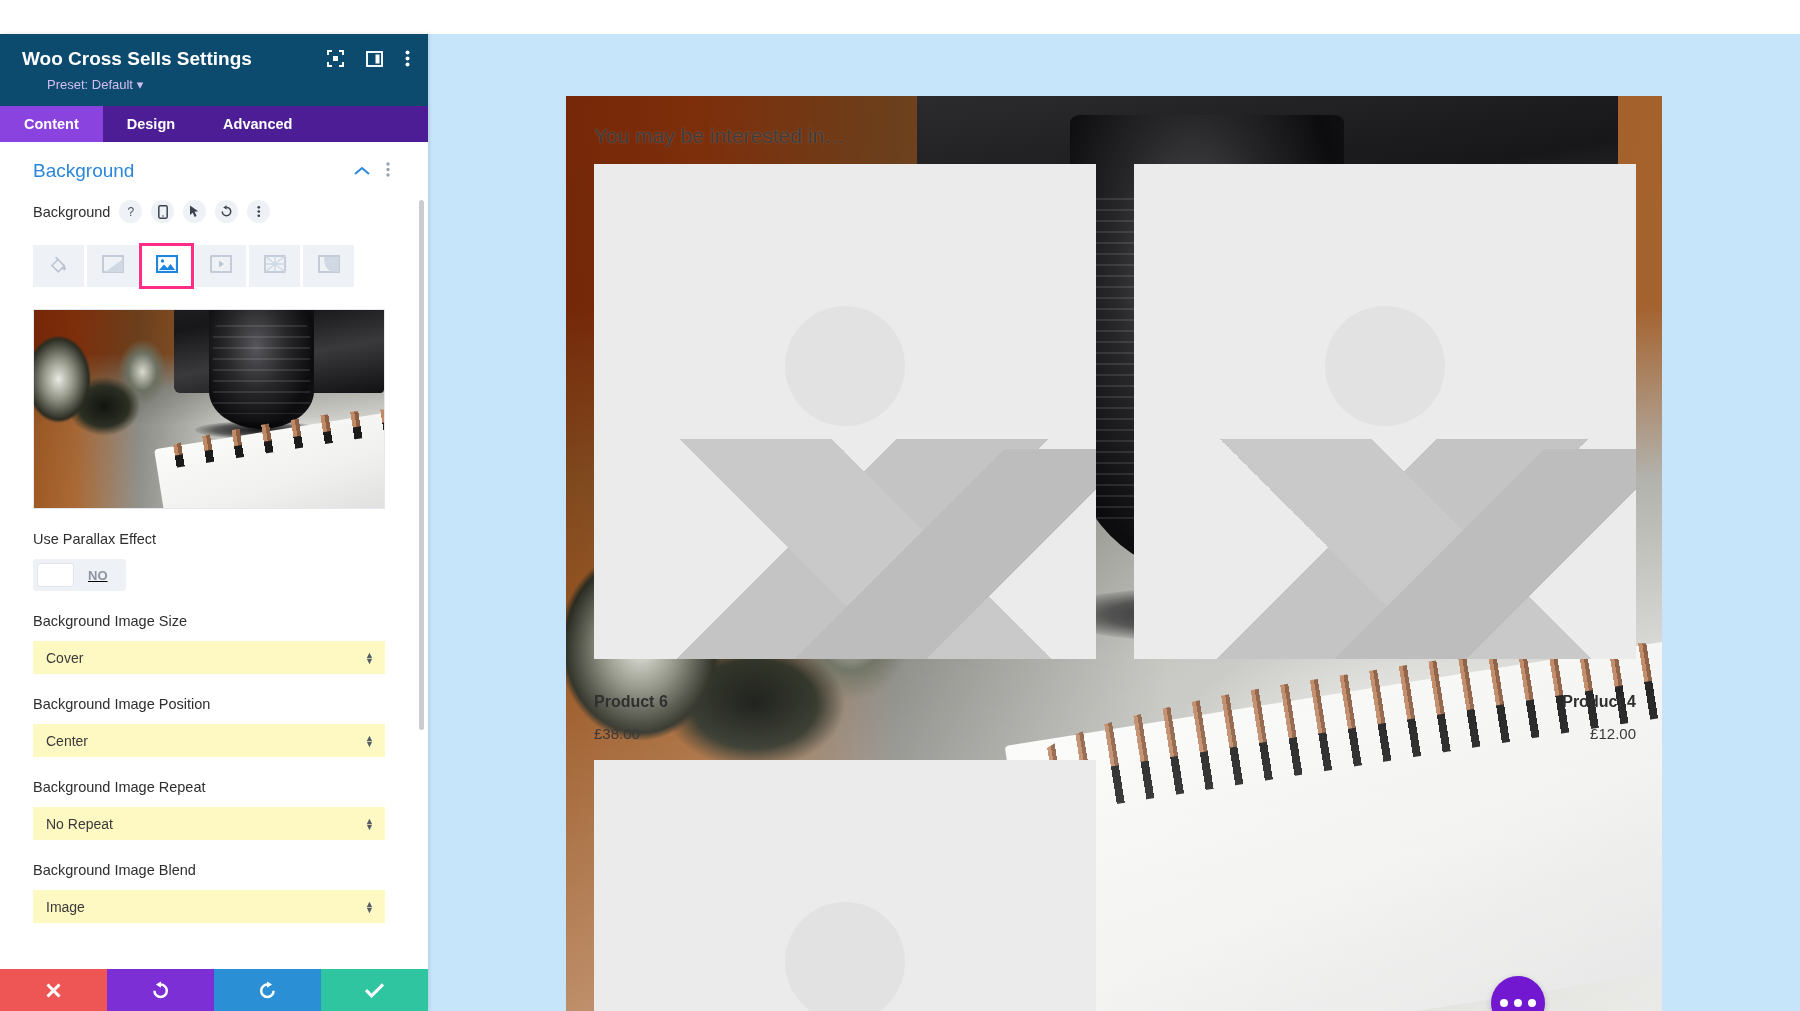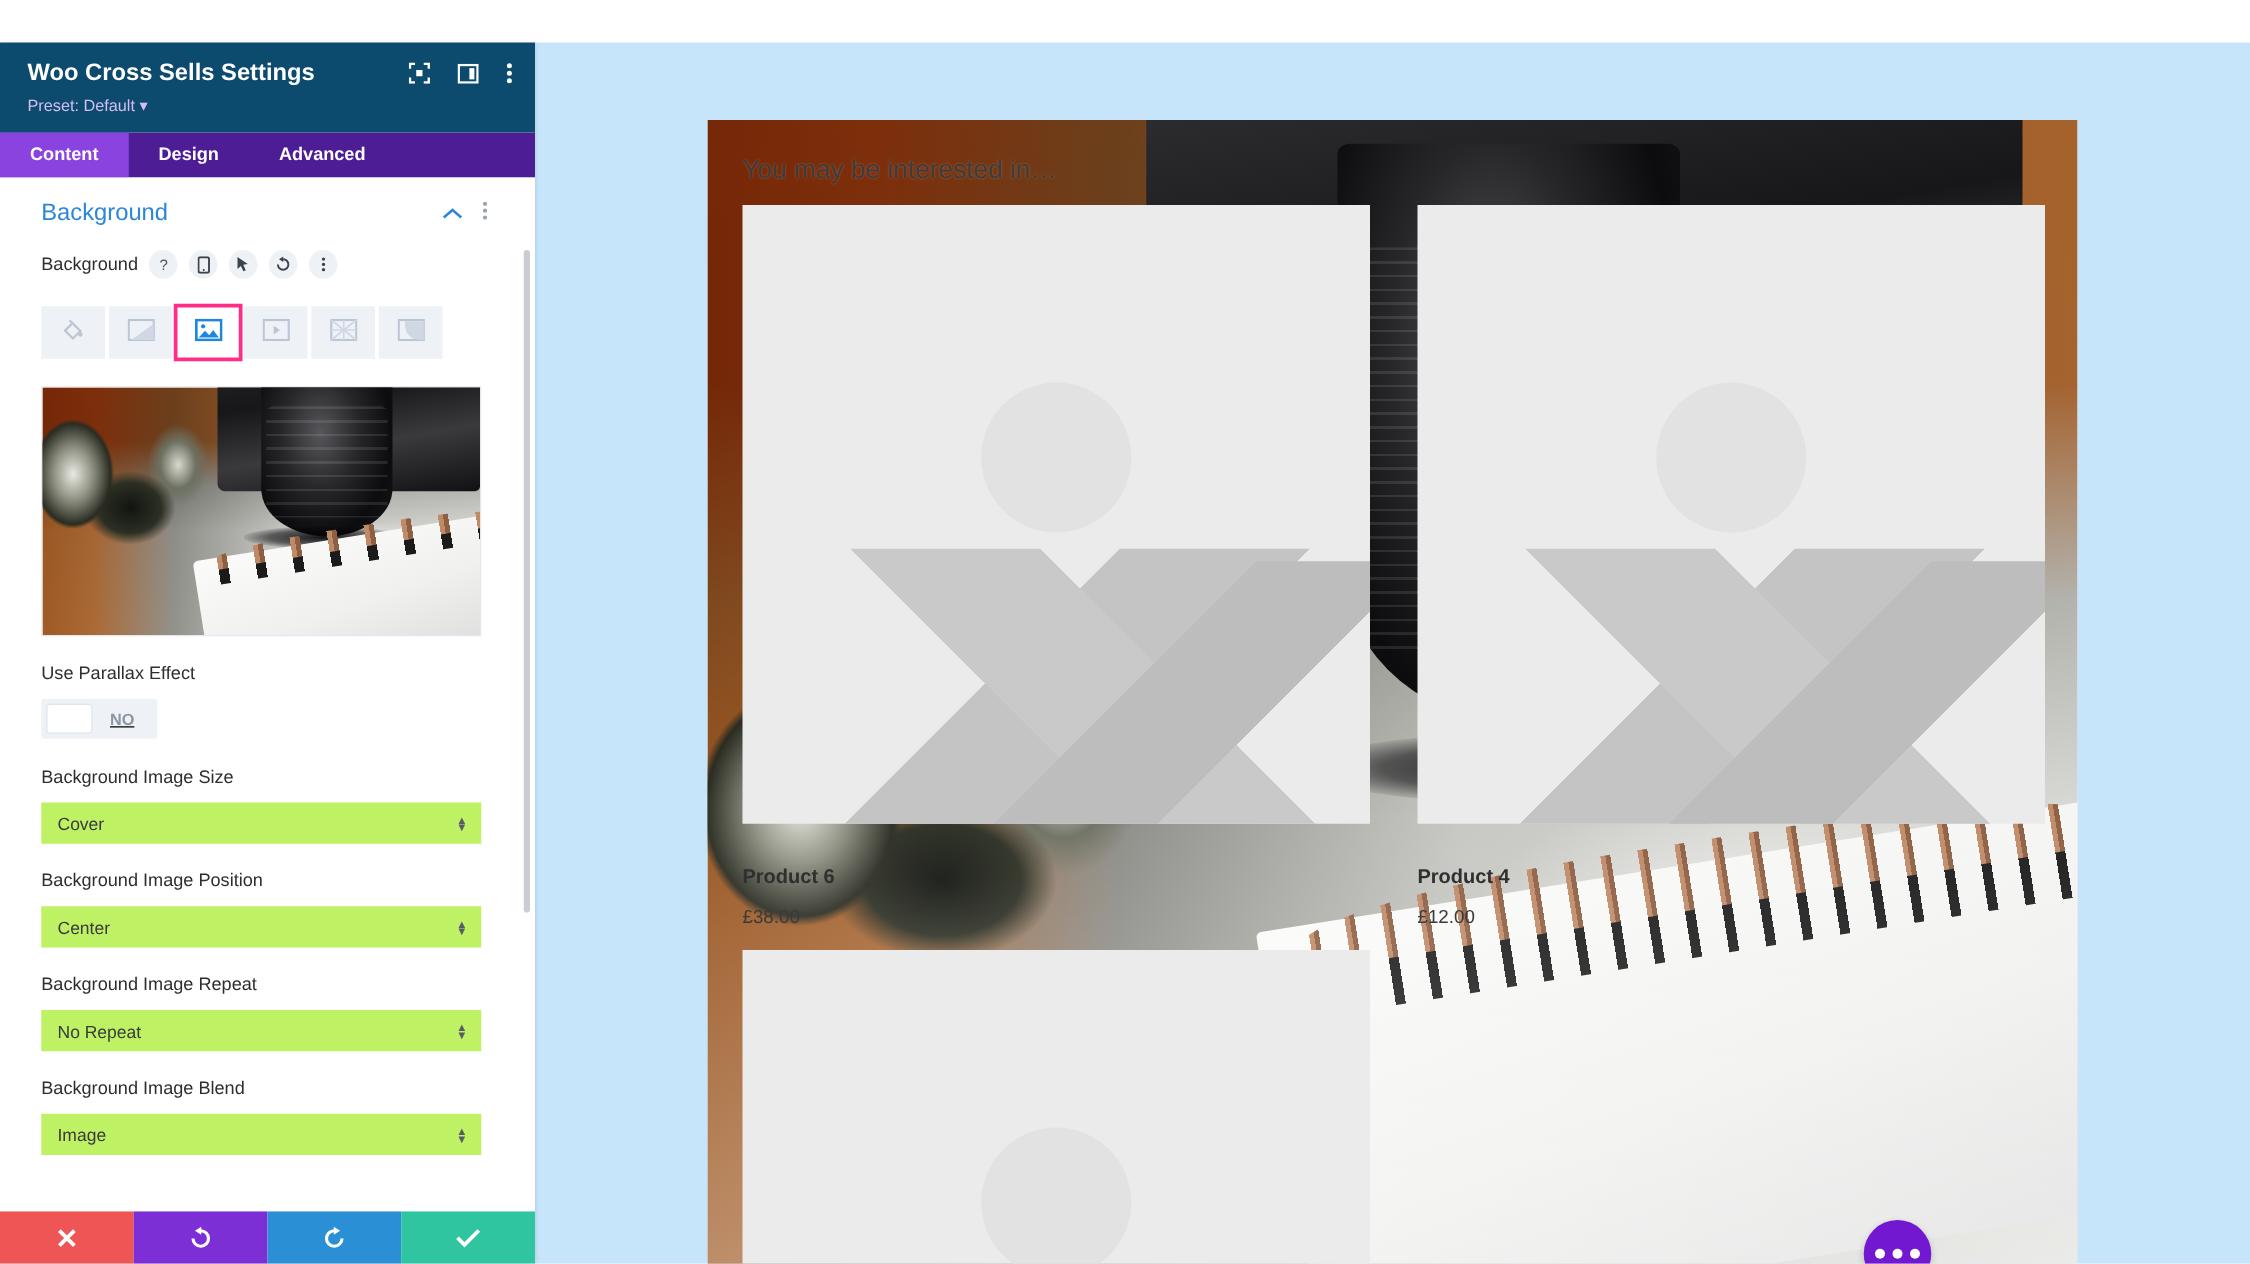--- a/index.html
+++ b/index.html
@@ -117,21 +117,21 @@
   
   .products {
     position: absolute; left: 28px; top: 68px; right: 28px; bottom: 0;
   }
   .product {
     position: absolute; width: 502px;
   }
   .product.p1 { left: 0px;   top: 0px; }
   .product.p2 { left: 540px; top: 0px; }
   .product.p3 { left: 0px;   top: 610px; }
-  .product.p4 { left: 540px; top: 610px; }
+  .product.p4 { left: 540px; top: 610px; text-align: right; }
   .ph-img {
     position: relative; width: 502px; height: 495px;
     background: #ebebeb; overflow: hidden;
   }
   .ph-circle {
     position: absolute; left: 50%; top: 142px; transform: translateX(-50%);
     width: 120px; height: 120px; border-radius: 50%;
     background: #e2e2e2;
   }
   .ph-mtn {
@@ -163,21 +163,21 @@
   
   .panel {
     position: absolute; left: 0; top: 34px;
     width: 428px; height: 977px;
     background: #ffffff; display: flex; flex-direction: column;
     box-shadow: 1px 0 4px rgba(0,0,0,.12);
   }
   .panel-head { background: #0c4a6e; padding: 14px 22px 14px 22px; position: relative; }
   .panel-title { color: #fff; font-size: 19px; font-weight: bold; }
   .panel-preset {
-    color: #d4bdf0; font-size: 13px; margin-top: 7px; cursor: pointer;
+    color: #d4bdf0; font-size: 13px; margin-top: 7px; cursor: pointer; margin-left: 25px;
   }
   .panel-head-icons {
     position: absolute; right: 18px; top: 16px;
     display: flex; align-items: center; gap: 22px;
   }
   .hicon { cursor: pointer; display: flex; align-items: center; justify-content: center; }
 
   .tabs {
     display: flex; background: #4c1d95; height: 36px;
   }
@@ -228,21 +228,21 @@
     display: inline-flex; align-items: center; background: #eef1f6;
     border-radius: 3px; padding: 4px; cursor: pointer; text-decoration: underline;
   }
   .toggle-knob {
     width: 37px; height: 24px; background: #fff; border-radius: 3px;
     border: 1px solid #e0e5ec;
   }
   .toggle-text { font-size: 13px; color: #8c96a3; padding: 0 14px; font-weight: bold; }
 
   .select-box {
-    position: relative; height: 33px; background: #bef264;
+    position: relative; height: 33px; background: #fef9c3;
     display: flex; align-items: center; cursor: pointer;
   }
   .select-value { font-size: 14px; color: #3a3a3a; padding-left: 13px; }
   .select-arrows {
     position: absolute; right: 11px; top: 50%; transform: translateY(-50%);
     display: flex; flex-direction: column; line-height: 6px;
     font-size: 9px; color: #555c66;
   }
 
   .panel-scrollbar {

